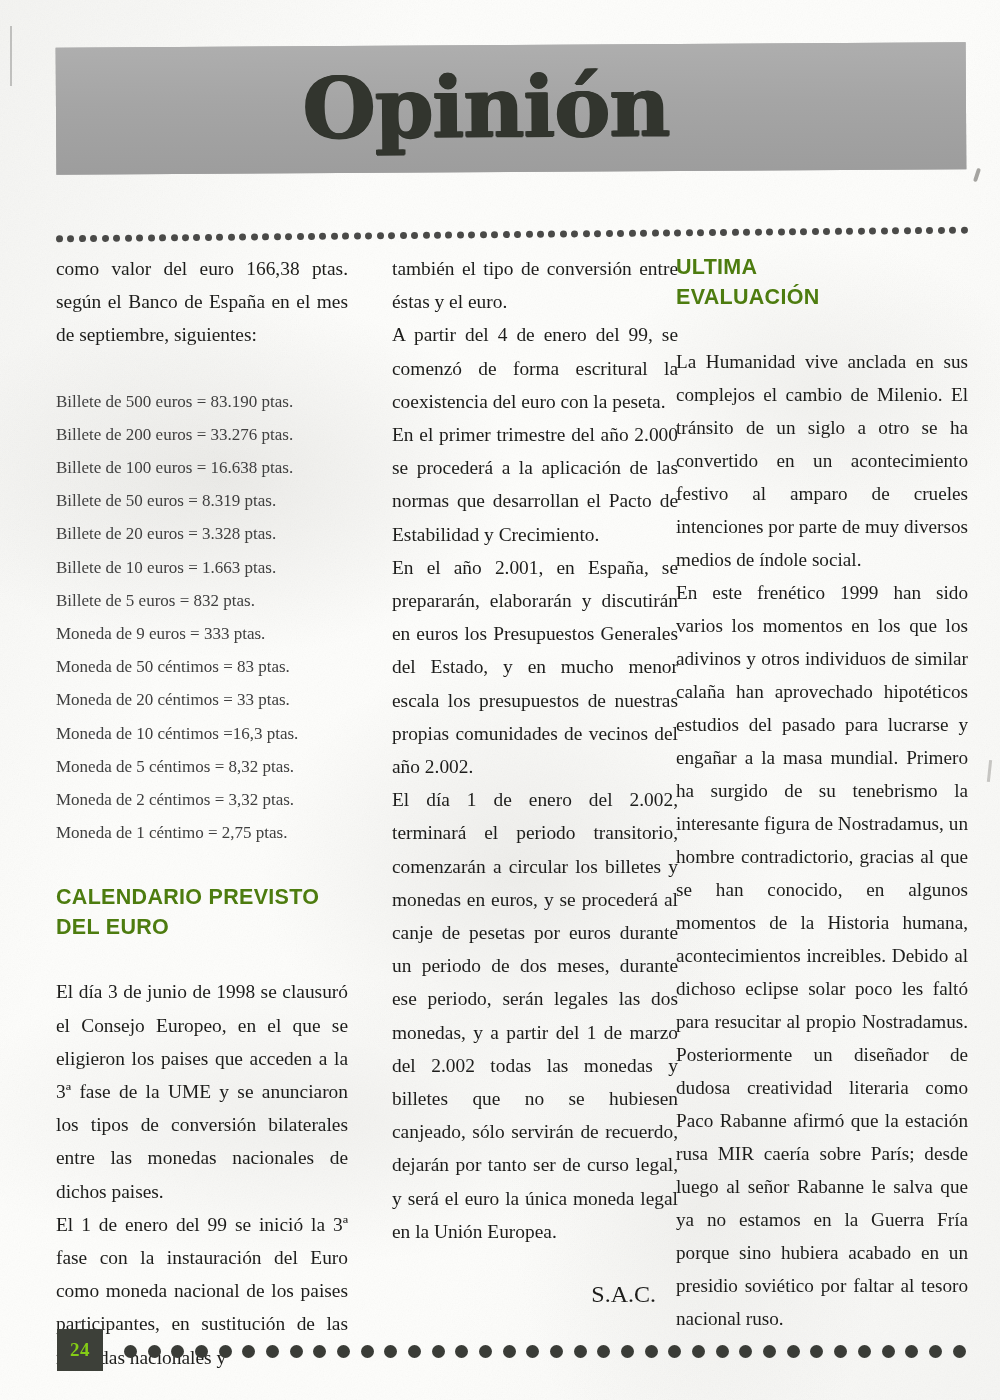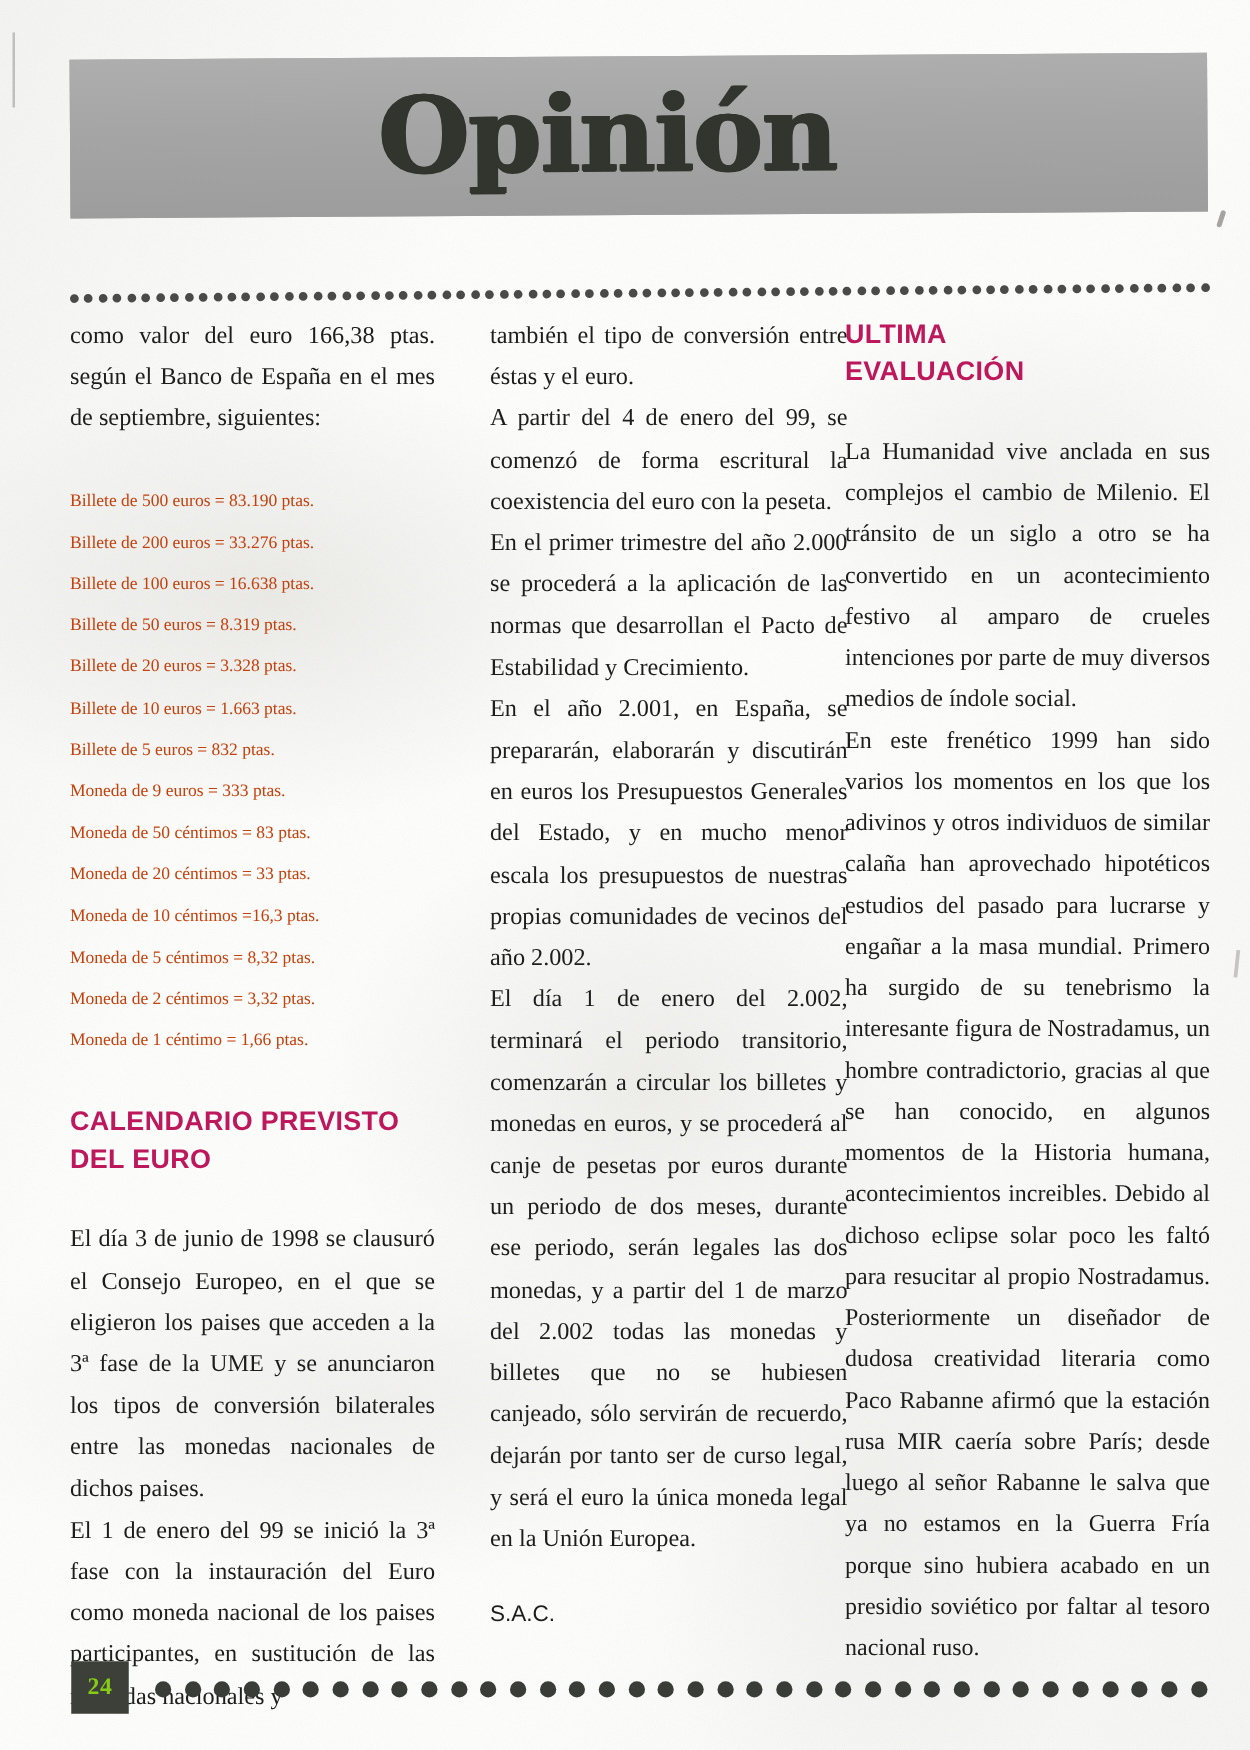--- a/index.html
+++ b/index.html
@@ -171,43 +171,43 @@
   .col-3 p {
     font-size: 19.2px;
     line-height: 33.0px;
   }
 
   .listblock {
     margin: 0;
   }
   .listblock div {
     font-family: "Liberation Serif", serif;
-    font-size: 14px;
+    font-size: 17px;
     line-height: 33.2px;
-    color: #c2410c;
+    color: #404040;
     white-space: nowrap;
   }
   .gap-md { height: 33px; }
 
   h2.sec-head {
     margin: 0;
     font-family: "Liberation Sans", sans-serif;
     font-weight: bold;
     font-size: 21.5px;
     line-height: 30px;
     letter-spacing: 0.3px;
-    color: #be185d;
+    color: #4d7c0f;
     text-transform: none;
   }
 
   .signature {
-    font-family: Liberation Sans, sans-serif;
-    font-size: 18px;
+    font-family: Liberation Serif, serif;
+    font-size: 24px;
     color: #1d1d1b;
-    text-align: left;
+    text-align: right;
     padding-right: 22px;
   }
 
   
   .col p, .listblock div, h2.sec-head, .signature, .banner-title, .folio {
     -webkit-font-smoothing: antialiased;
   }
 </style>
 </head>
 <body>
@@ -328,21 +328,21 @@
       <div>Billete de 50 euros = 8.319 ptas.</div>
       <div>Billete de 20 euros = 3.328 ptas.</div>
       <div>Billete de 10 euros = 1.663 ptas.</div>
       <div>Billete de 5 euros = 832 ptas.</div>
       <div>Moneda de 9 euros = 333 ptas.</div>
       <div>Moneda de 50 céntimos = 83 ptas.</div>
       <div>Moneda de 20 céntimos = 33 ptas.</div>
       <div>Moneda de 10 céntimos =16,3 ptas.</div>
       <div>Moneda de 5 céntimos = 8,32 ptas.</div>
       <div>Moneda de 2 céntimos = 3,32 ptas.</div>
-      <div>Moneda de 1 céntimo = 1,66 ptas.</div>
+      <div>Moneda de 1 céntimo = 2,75 ptas.</div>
     </div>
     <div class="gap-md"></div>
     <h2 class="sec-head">CALENDARIO PREVISTO DEL EURO</h2>
     <div class="gap-md"></div>
     <p>El día 3 de junio de 1998 se clausuró el Consejo Europeo, en el que se eligieron los paises que acceden a la 3ª fase de la UME y se anunciaron los tipos de conversión bilaterales entre las monedas nacionales de dichos paises.</p>
     <p>El 1 de enero del 99 se inició la 3ª fase con la instauración del Euro como moneda nacional de los paises participantes, en sustitución de las monedas nacionales y</p>
   </div>
 
   <div class="col col-2">
     <p>también el tipo de conversión entre éstas y el euro.</p>

